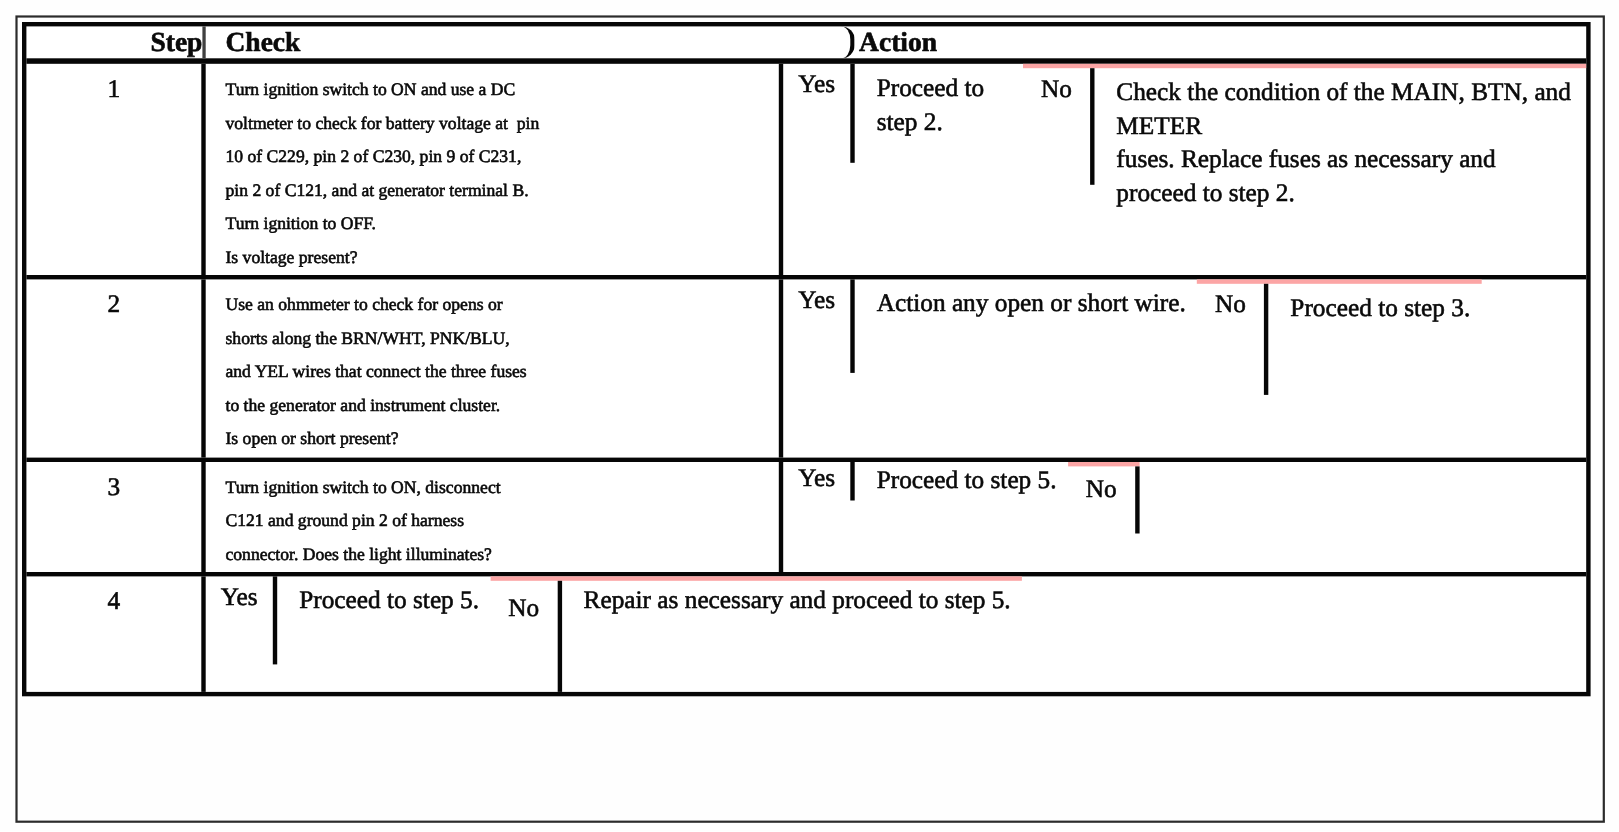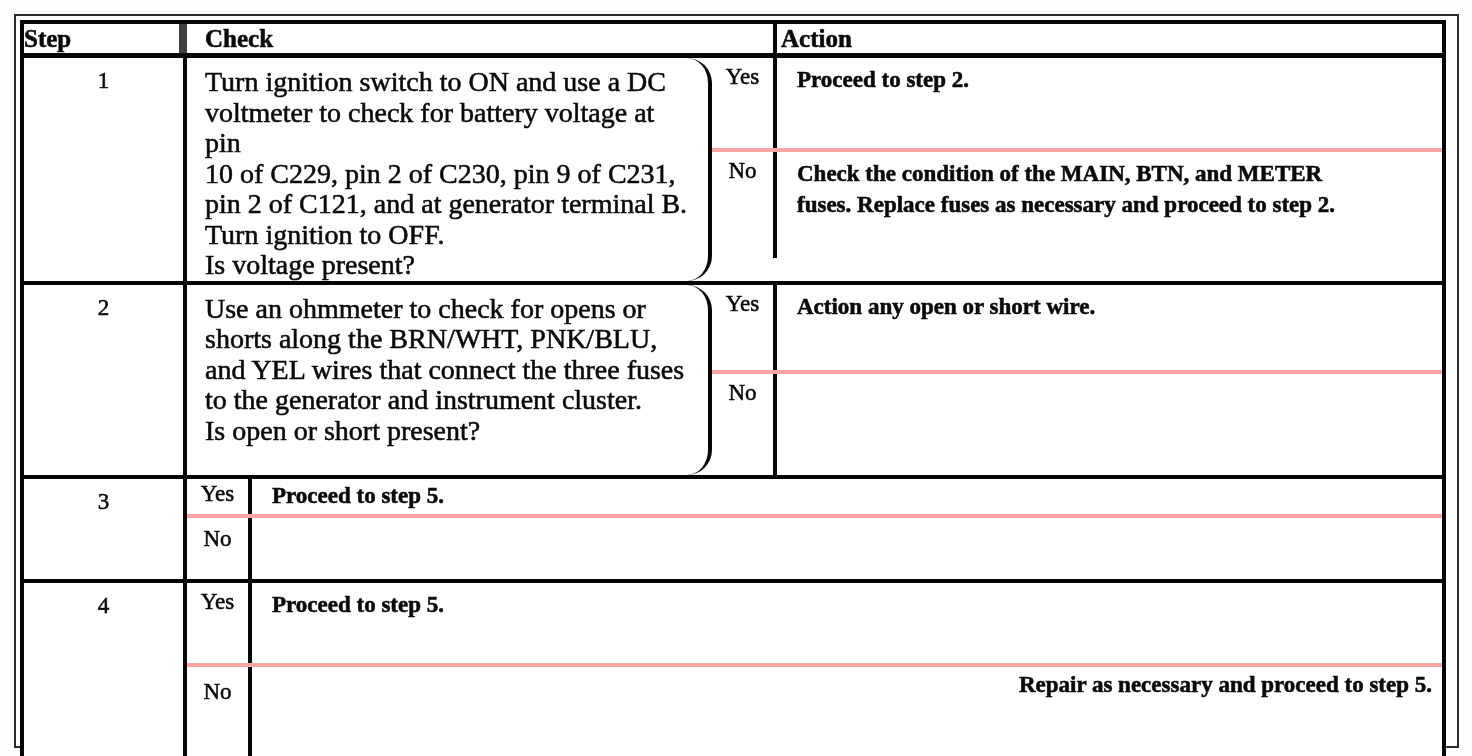--- a/index.html
+++ b/index.html
@@ -24,50 +24,48 @@
     position: absolute;
     left: 4px; top: 4px;
     width: 1426px;
     border: 4px solid #060606;
     background: #fff;
     -webkit-text-stroke: 0.55px #0a0a0a;
   }
 
   .hrow { display: flex; height: 34px; border-bottom: 5px solid #060606; }
   .hcell { font-weight: bold; font-size: 25px; line-height: 28px; padding-top: 1px; }
-  .hcell.step-col  { width: 163px; border-right: 8px solid #404040; text-align: left; }
-  .hcell.checkspan-col { width: 590px; border-right: 4px solid #060606; padding-left: 18px; }
+  .hcell.step-col  { width: 163px; border-right: 3px solid #404040; text-align: right; }
+  .hcell.checkspan-col { width: 590px; border-right: 4px solid #060606; padding-left: 18px; border-radius: 12px; }
   .hcell.action-col { flex: 1; padding-left: 4px; }
 
   .row { display: flex; }
   .row + .row { border-top: 4px solid #060606; }
 
   .step-cell {
     width: 163px; border-right: 4px solid #060606;
     text-align: center; font-size: 23px; padding-top: 10px;
   }
   .check-cell {
     width: 525px; border-right: 4px solid #060606;
-    font-size: 28px; line-height: 30.5px;
+    font-size: 16px; line-height: 30.5px;
     padding: 9px 4px 0 18px;
     white-space: pre-wrap;
-    border-radius: 25px;
   }
-  .subrows { flex: 1; display: flex; flex-direction: column; }
+  .subrows { flex: 1; display: flex; flex-direction: row; }
   .subrow { display: flex; }
   .subrow.no-sub { border-top: 4px solid #fca5a5; }
   .yn-cell {
     width: 65px; border-right: 4px solid #060606;
     text-align: center; font-size: 23px; padding-top: 6px;
   }
   .action-cell {
     flex: 1; font-size: 23px; line-height: 30.5px;
     padding: 7px 10px 0 20px;
     white-space: pre-wrap;
-    font-weight: bold;
   }
 
   
   .r1y { height: 90px; }  .r1n { height: 110px; }
   .r2y { height: 85px; }  .r2n { height: 105px; }
   .r3y { height: 35px; }  .r3n { height: 65px; }
   .r3y .yn-cell, .r3y .action-cell { padding-top: 2px; }
   .r3n .action-cell { padding-top: 2px; }
   .r3n .yn-cell { padding-top: 8px; }
   .r4y { height: 80px; }  .r4n { height: 105px; }
@@ -115,26 +113,30 @@
 and YEL wires that connect the three fuses
 to the generator and instrument cluster.
 Is open or short present?</div>
         <div class="subrows">
           <div class="subrow yes-sub r2y">
             <div class="yn-cell">Yes</div>
             <div class="action-cell">Action any open or short wire.</div>
           </div>
           <div class="subrow no-sub r2n">
             <div class="yn-cell">No</div>
+            <div class="action-cell">Proceed to step 3.</div>
           </div>
         </div>
       </div>
 
       <div class="row">
         <div class="step-cell">3</div>
+        <div class="check-cell">Turn ignition switch to ON, disconnect
+C121 and ground pin 2 of harness
+connector. Does the light illuminates?</div>
         <div class="subrows">
           <div class="subrow yes-sub r3y">
             <div class="yn-cell">Yes</div>
             <div class="action-cell">Proceed to step 5.</div>
           </div>
           <div class="subrow no-sub r3n">
             <div class="yn-cell">No</div>
           </div>
         </div>
       </div>

